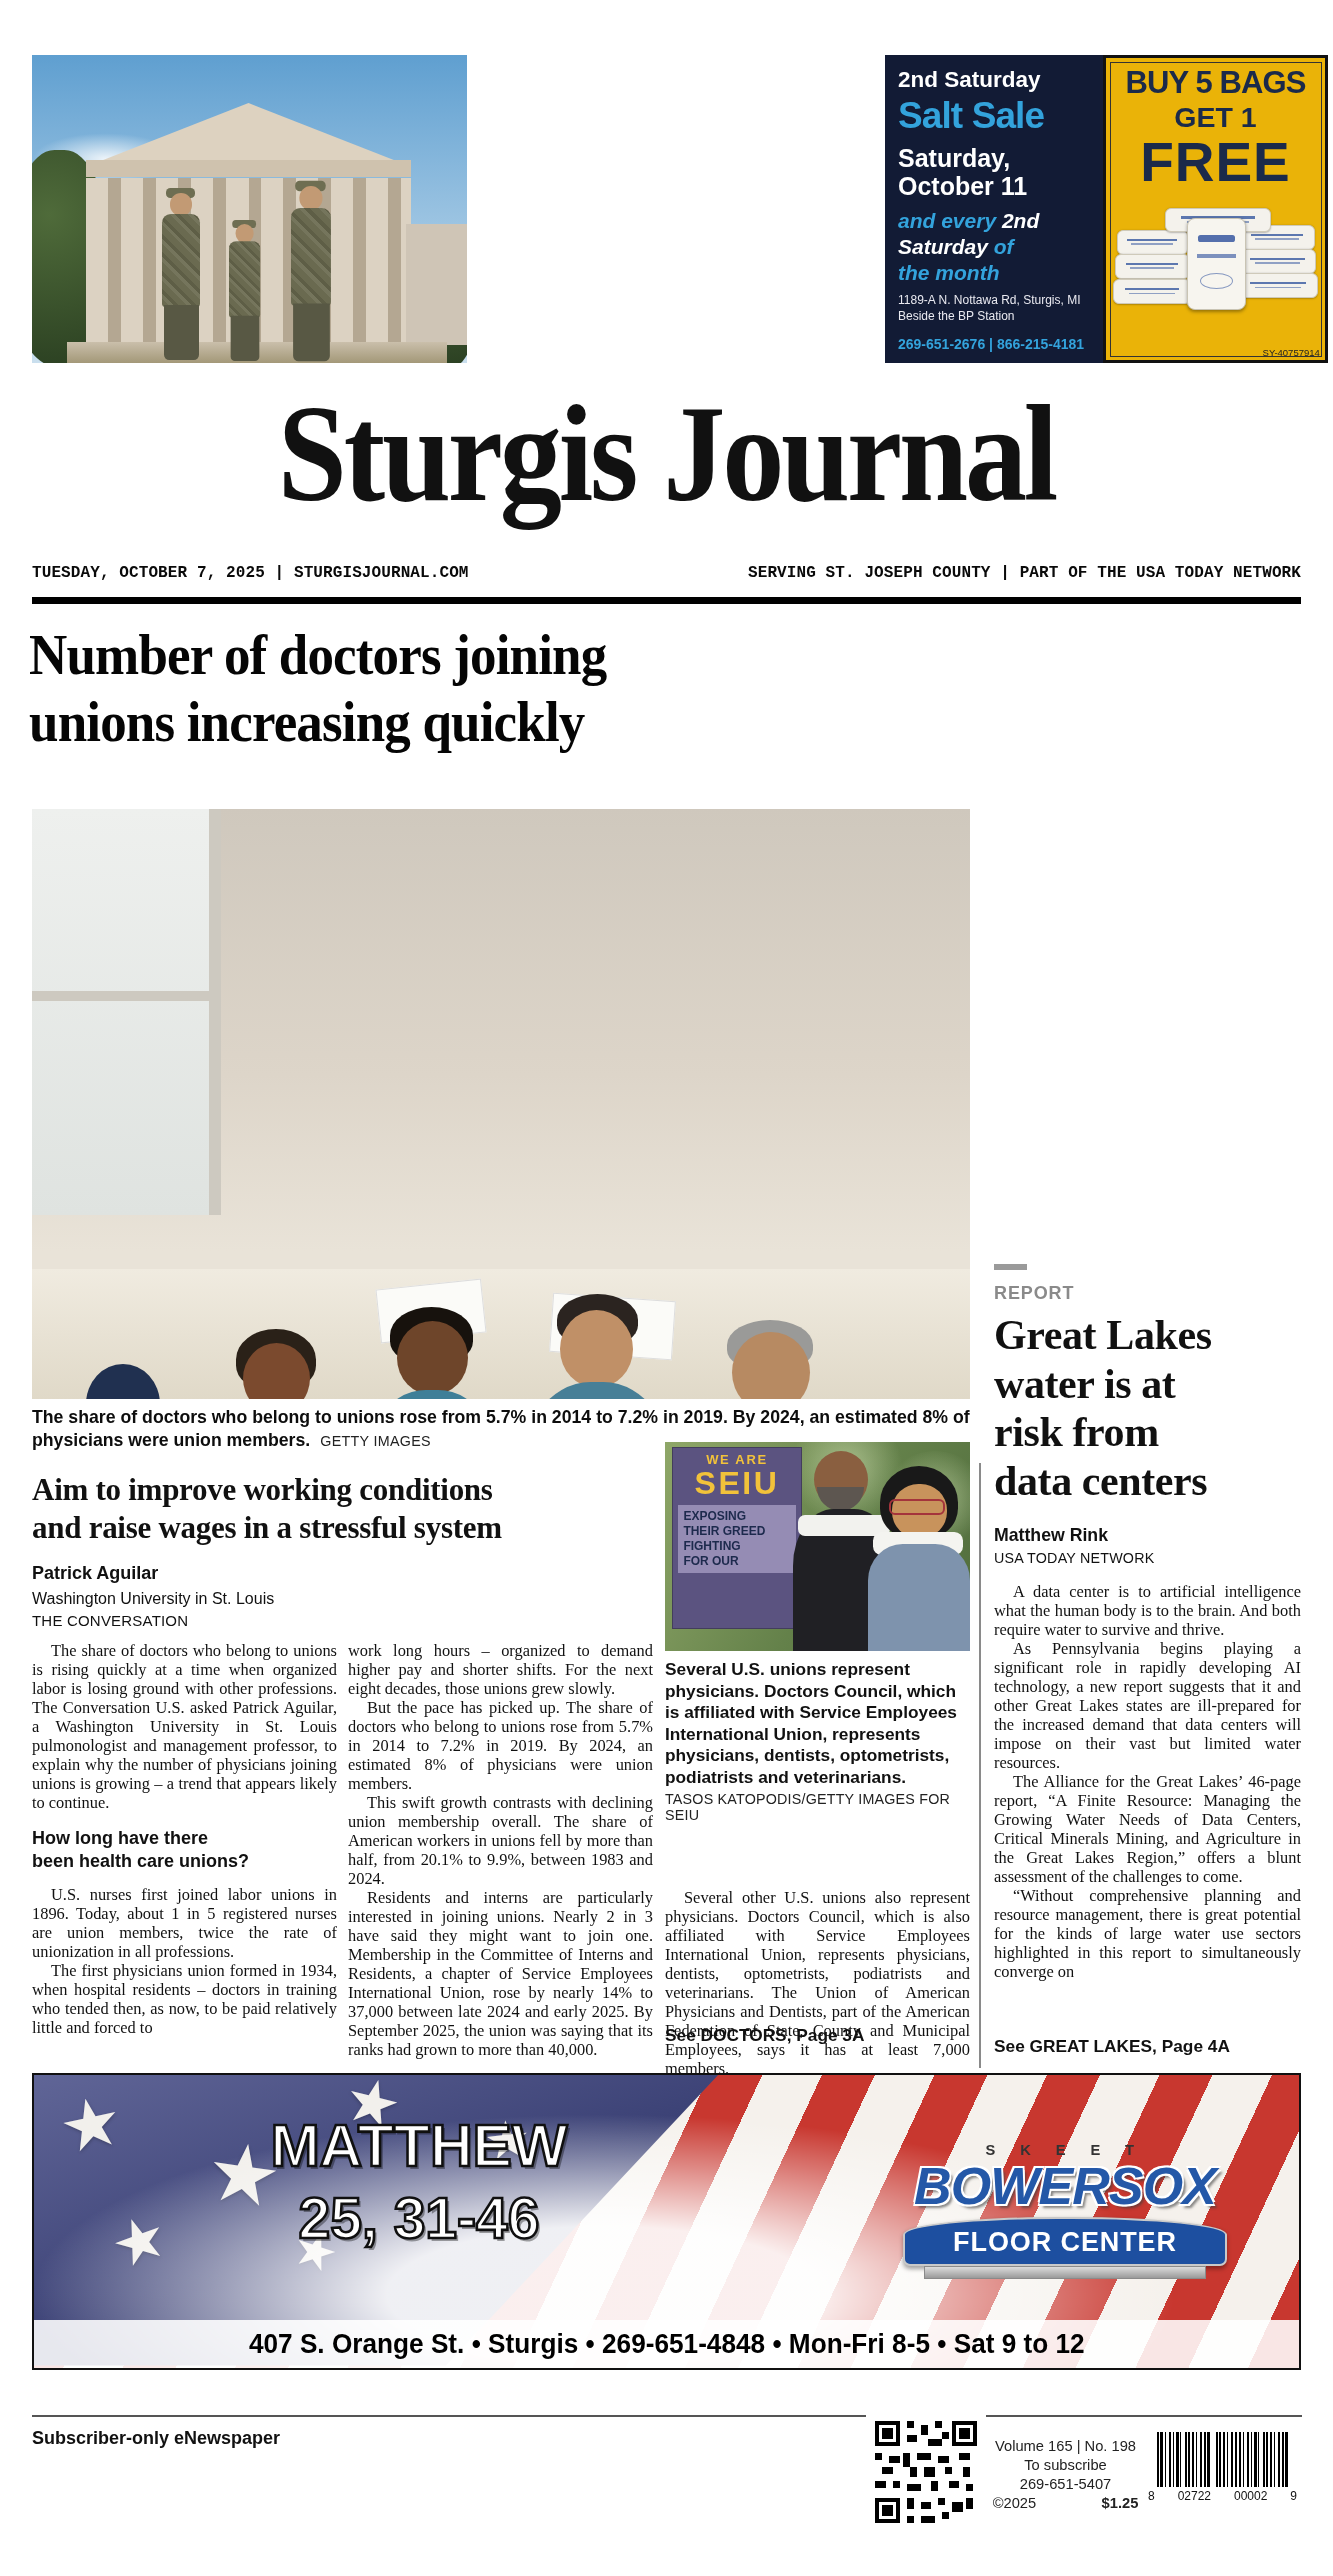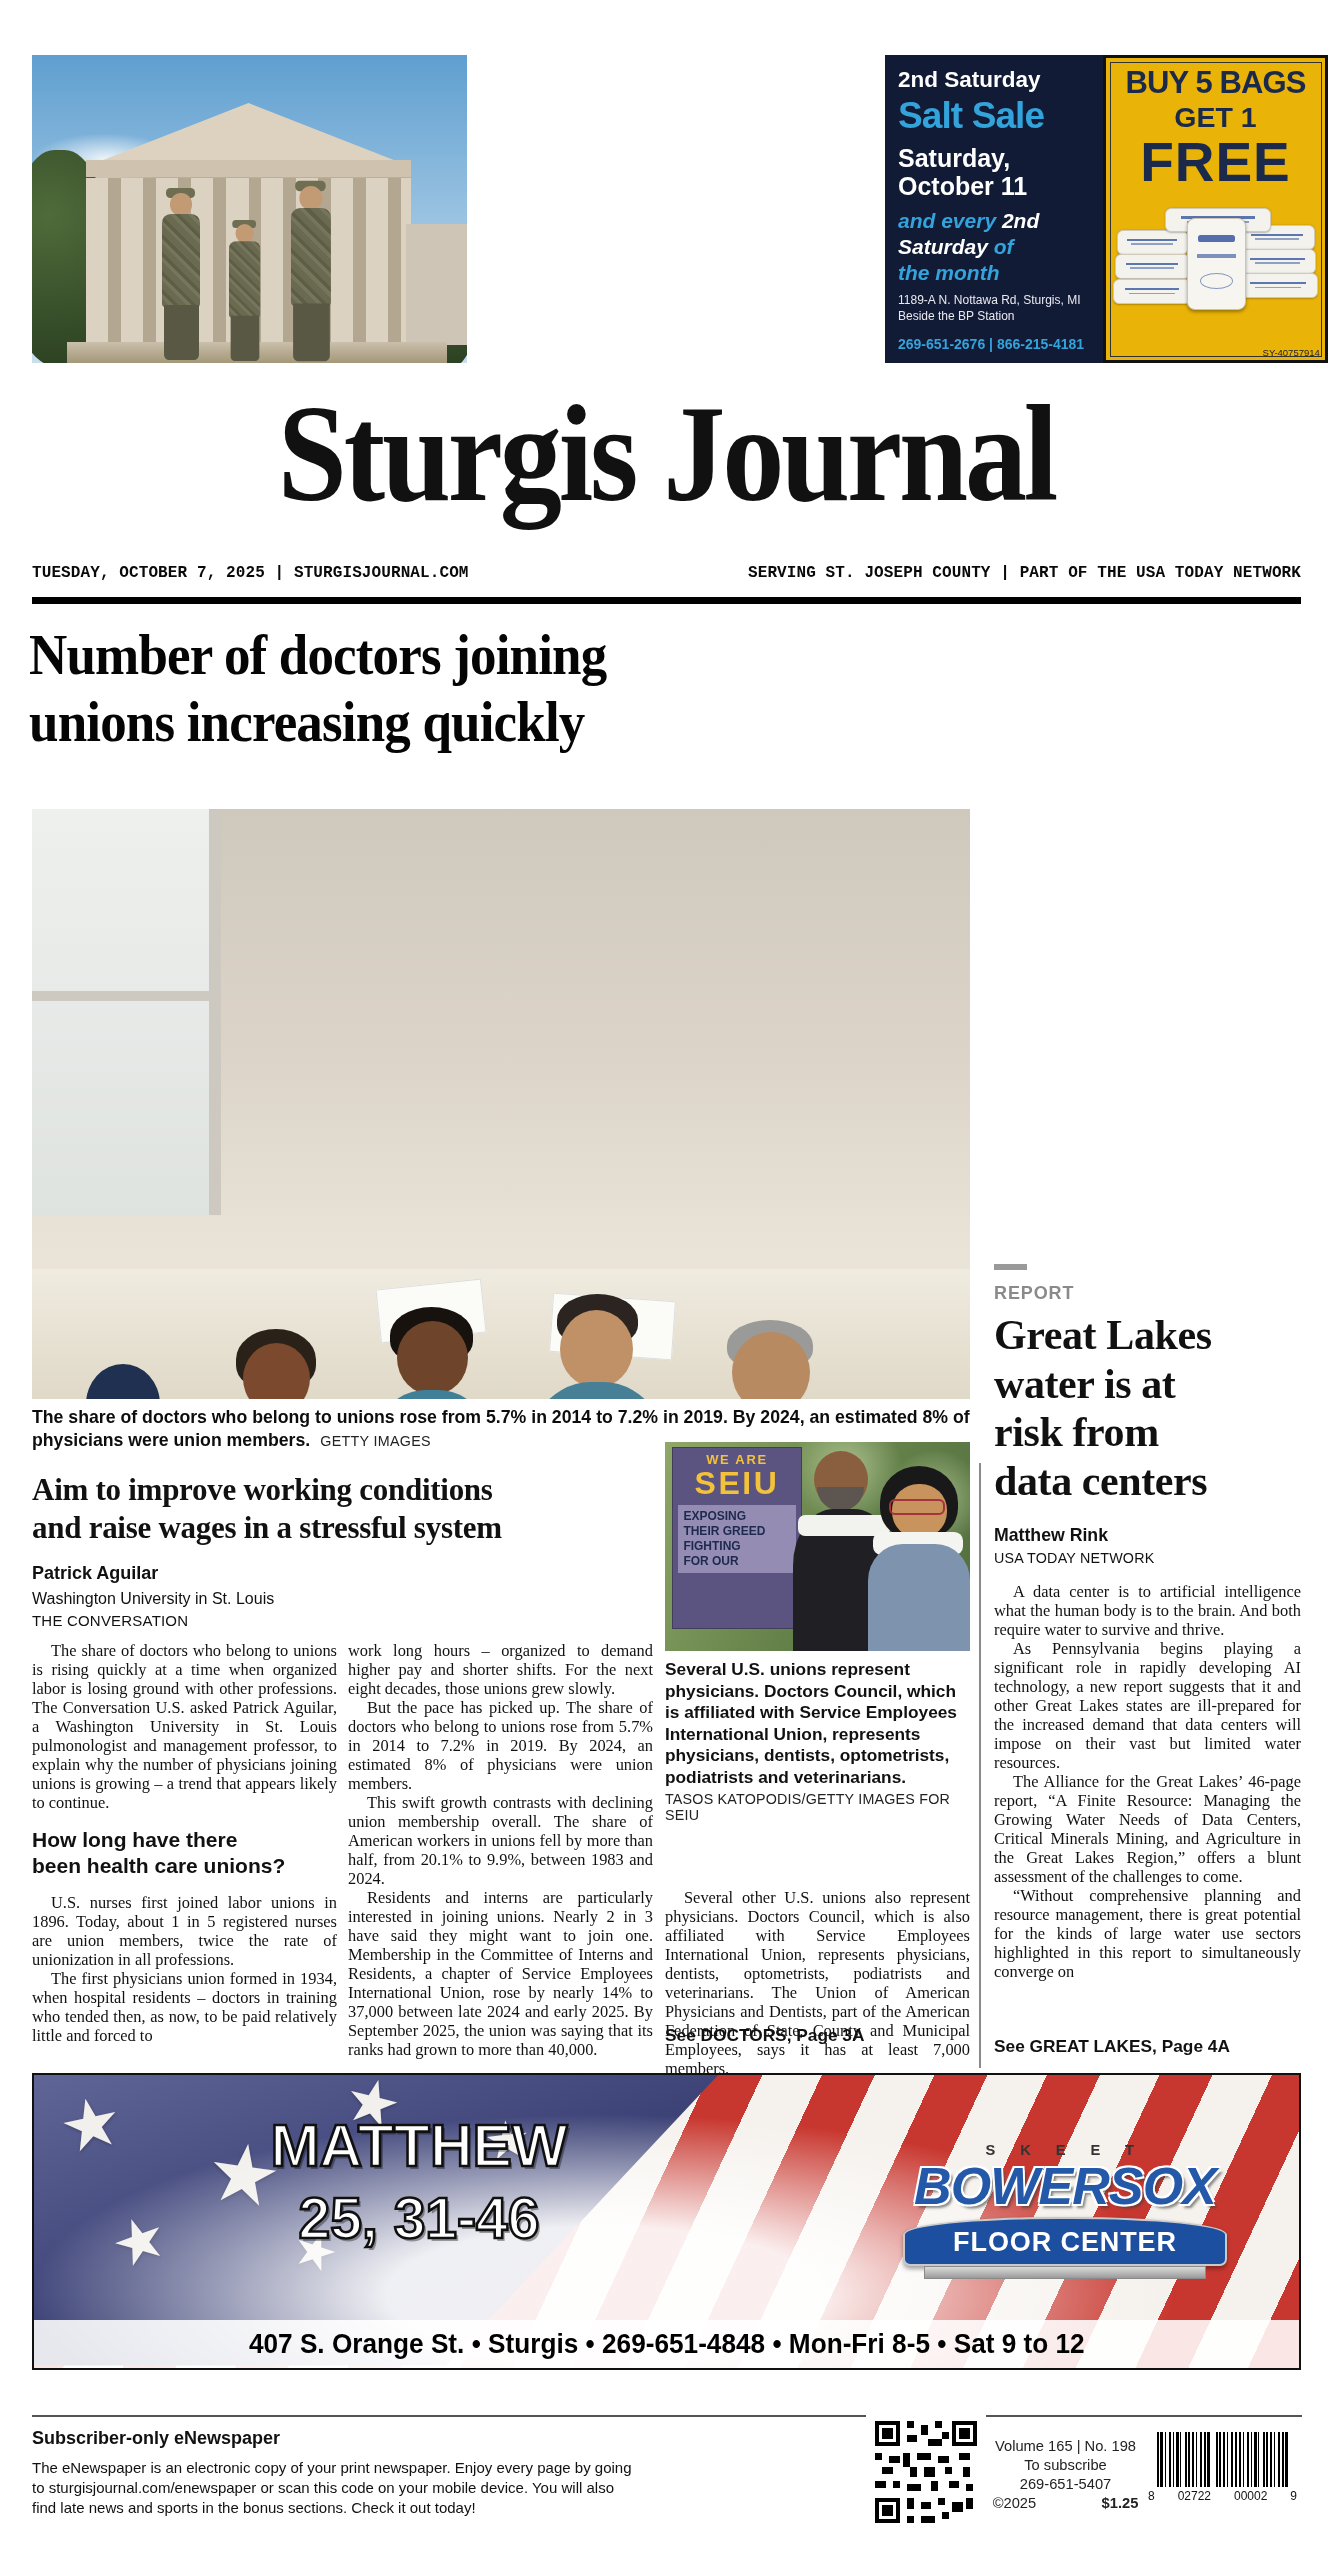--- a/index.html
+++ b/index.html
@@ -98,21 +98,21 @@
     transform:scaleX(.97);transform-origin:left top;}
   .subhead span{display:block;}
   .byline{left:32px;top:1563px;font-family:"Liberation Sans",sans-serif;}
   .by-name{font-weight:700;font-size:18px;}
   .by-affil{font-size:16px;margin-top:6px;}
   .by-org{font-size:15px;margin-top:4.3px;letter-spacing:0.2px;}
 
   .bodycol{width:305px;}
   .bodycol p{margin:0;font-size:16.4px;line-height:19px;text-align:justify;text-indent:19px;hyphens:auto;-webkit-hyphens:auto;}
   .bodycol p.noindent{text-indent:0;}
-  .colsubhead{font-family:"Liberation Sans",sans-serif;font-weight:700;font-size:21px;line-height:1.27;
+  .colsubhead{font-family:"Liberation Sans",sans-serif;font-weight:700;font-size:18px;line-height:1.27;
     margin:14.7px 0 13px;}
   .colsubhead span{display:block;}
   .col1{left:32px;top:1641px;}
   .col2{left:348px;top:1641px;}
   .col3{left:665px;top:1888px;}
   .jump{font-family:"Liberation Sans",sans-serif;font-weight:700;font-size:17.3px;}
   .jump1{left:665px;top:2025px;}
   .jump2{left:994px;top:2036px;}
 
   
@@ -448,21 +448,20 @@
       <div class="pedestal"></div>
     </div>
     <div class="ad-strip">
       <span>407 S. Orange St. • Sturgis • 269-651-4848 • Mon-Fri 8-5 • Sat 9 to 12</span>
     </div>
   </div>
 
   <div class="abs f-rule-l"></div>
   <div class="abs f-rule-r"></div>
   <div class="abs f-title">Subscriber-only eNewspaper</div>
-  <div class="abs f-body">The eNewspaper is an electronic copy of your print newspaper. Enjoy every page by going to sturgisjournal.com/enewspaper or scan this code on your mobile device. You will also find late news and sports in the bonus sections. Check it out today!</div>
 
   <div class="abs qr">
     <svg viewBox="0 0 29 29" width="102" height="102" shape-rendering="crispEdges">
       <rect x="0" y="0" width="29" height="29" fill="#fff"></rect>
       <g fill="#000">
         <rect x="0" y="0" width="7" height="7"></rect>
           <rect x="22" y="0" width="7" height="7"></rect>
           <rect x="0" y="22" width="7" height="7"></rect>
         <rect x="1" y="1" width="5" height="5" fill="#fff"></rect>
           <rect x="23" y="1" width="5" height="5" fill="#fff"></rect>

